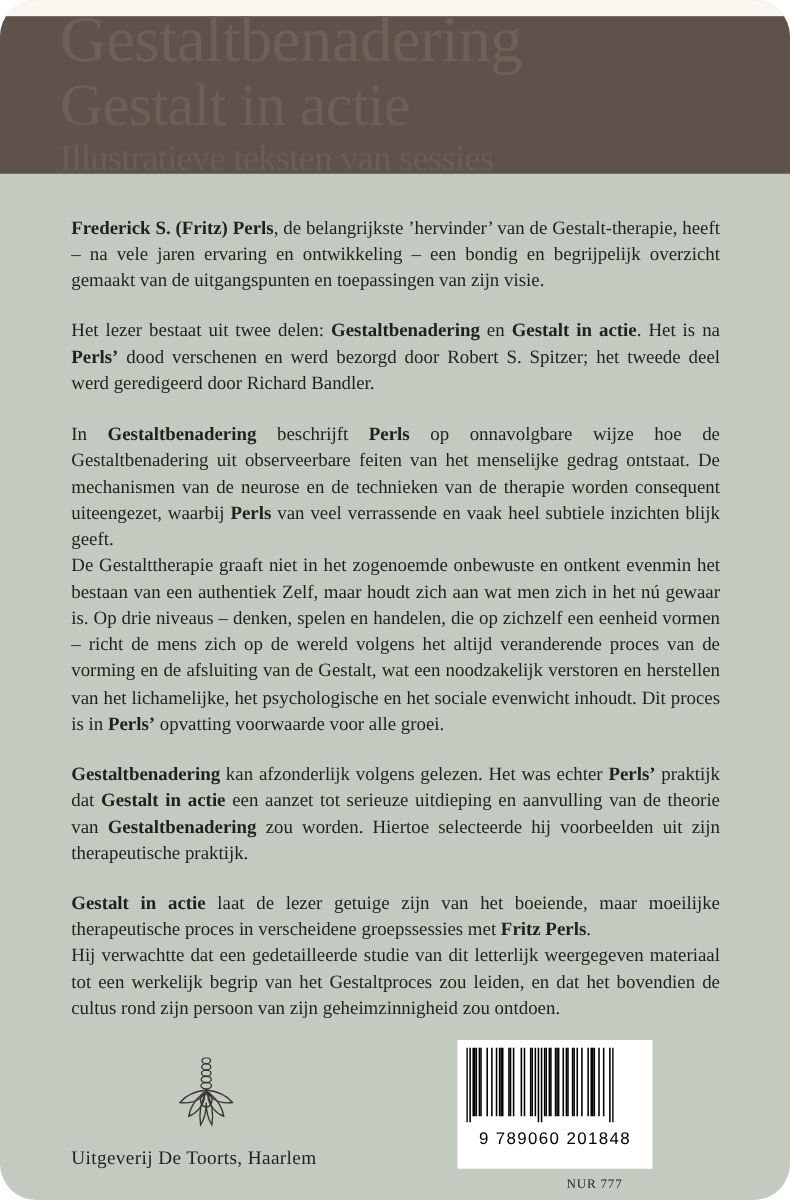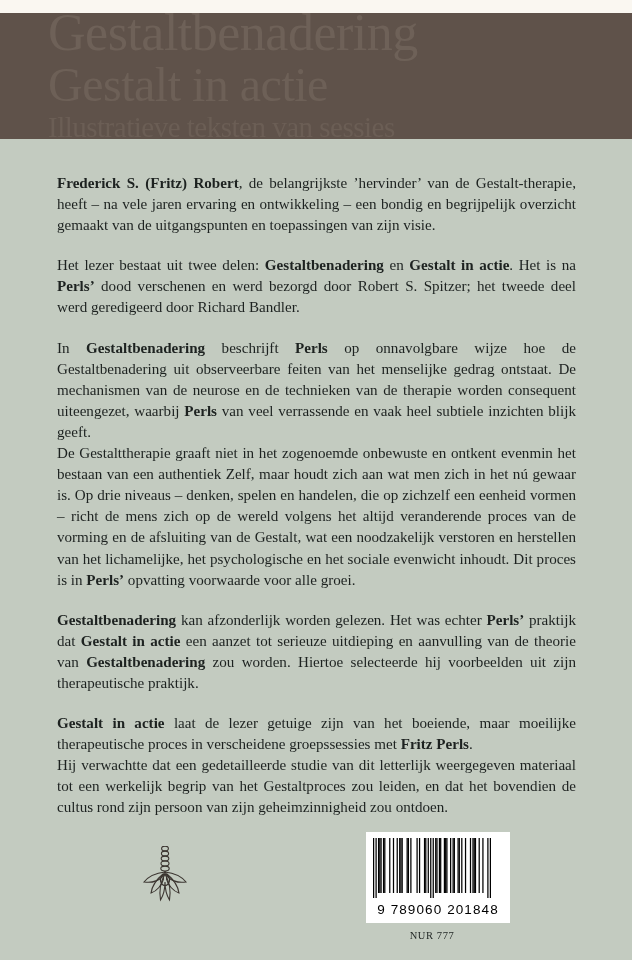--- a/index.html
+++ b/index.html
@@ -13,20 +13,21 @@
     overflow: hidden;
     font-family: "Liberation Serif", "DejaVu Serif", serif;
   }
 
   #cover {
     position: relative;
     width: 632px;
     height: 960px;
     background: #c3cbc0;
     overflow: hidden;
+    border-radius: 29px;
   }
 
   
   #top-strip {
     position: absolute;
     left: 0; top: 0;
     width: 632px;
     height: 13px;
     background: #faf7f1;
   }
@@ -110,42 +111,42 @@
     white-space: nowrap;
   }
 
   
   #barcode-block {
     position: absolute;
     left: 366px;
     top: 832px;
   }
   #barcode-box {
-    width: 144px;
+    width: 156px;
     background: #ffffff;
-    padding: 6px 7px 5px 7px;
+    padding: 6px 7px 16px 7px;
     box-sizing: border-box;
   }
   #barcode-bars {
     height: 60px;
     width: 118px;
     margin: 0 auto;
   }
   #barcode-digits {
     font-family: "Liberation Sans", "DejaVu Sans", sans-serif;
     font-size: 13.5px;
     color: #000000;
     text-align: center;
     letter-spacing: 1.1px;
     line-height: 16px;
     white-space: nowrap;
   }
   #nur-code {
     margin-top: 7px;
-    text-align: center;
+    text-align: right;
     width: 132px;
     font-size: 10.5px;
     letter-spacing: 0.6px;
     color: #242a27;
   }
 </style>
 </head>
 <body>
 
 <div id="cover">
@@ -154,24 +155,24 @@
 
   <div id="header-band">
     <div id="header-inner">
       <div class="title-line" id="title-main">Gestaltbenadering</div>
       <div class="title-line" id="title-sub">Gestalt in actie</div>
       <div class="title-line" id="title-tag">Illustratieve teksten van sessies</div>
     </div>
   </div>
 
   <div id="blurb">
-      <p><b>Frederick S. (Fritz) Robert</b><span>, de belangrijkste ’hervinder’ van de Gestalt-therapie, heeft – na vele jaren ervaring en ontwikkeling – een bondig en begrijpelijk overzicht gemaakt van de uitgangspunten en toepassingen van zijn visie.</span></p>
+      <p><b>Frederick S. (Fritz) Perls</b><span>, de belangrijkste ’hervinder’ van de Gestalt-therapie, heeft – na vele jaren ervaring en ontwikkeling – een bondig en begrijpelijk overzicht gemaakt van de uitgangspunten en toepassingen van zijn visie.</span></p>
       <p><span>Het lezer bestaat uit twee delen: </span><b>Gestaltbenadering</b><span> en </span><b>Gestalt in actie</b><span>. Het is na </span><b>Perls’</b><span> dood verschenen en werd bezorgd door Robert S. Spitzer; het tweede deel werd geredigeerd door Richard Bandler.</span></p>
       <p><span>In </span><b>Gestaltbenadering</b><span> beschrijft </span><b>Perls</b><span> op onnavolgbare wijze hoe de Gestaltbenadering uit observeerbare feiten van het menselijke gedrag ontstaat. De mechanismen van de neurose en de technieken van de therapie worden consequent uiteengezet, waarbij </span><b>Perls</b><span> van veel verrassende en vaak heel subtiele inzichten blijk geeft.</span><br><span>De Gestalttherapie graaft niet in het zogenoemde onbewuste en ontkent evenmin het bestaan van een authentiek Zelf, maar houdt zich aan wat men zich in het nú gewaar is. Op drie niveaus – denken, spelen en handelen, die op zichzelf een eenheid vormen – richt de mens zich op de wereld volgens het altijd veranderende proces van de vorming en de afsluiting van de Gestalt, wat een noodzakelijk verstoren en herstellen van het lichamelijke, het psychologische en het sociale evenwicht inhoudt. Dit proces is in </span><b>Perls’</b><span> opvatting voorwaarde voor alle groei.</span></p>
-      <p><b>Gestaltbenadering</b><span> kan afzonderlijk worden gelezen. Het was echter </span><b>Perls’</b><span> praktijk dat </span><b>Gestalt in actie</b><span> een aanzet tot serieuze uitdieping en aanvulling van de theorie van </span><b>Gestaltbenadering</b><span> zou worden. Hiertoe selecteerde hij voorbeelden uit zijn therapeutische praktijk.</span></p>
+      <p><b>Gestaltbenadering</b><span> kan afzonderlijk volgens gelezen. Het was echter </span><b>Perls’</b><span> praktijk dat </span><b>Gestalt in actie</b><span> een aanzet tot serieuze uitdieping en aanvulling van de theorie van </span><b>Gestaltbenadering</b><span> zou worden. Hiertoe selecteerde hij voorbeelden uit zijn therapeutische praktijk.</span></p>
       <p><b>Gestalt in actie</b><span> laat de lezer getuige zijn van het boeiende, maar moeilijke therapeutische proces in verscheidene groepssessies met </span><b>Fritz Perls</b><span>.</span><br><span>Hij verwachtte dat een gedetailleerde studie van dit letterlijk weergegeven materiaal tot een werkelijk begrip van het Gestaltproces zou leiden, en dat het bovendien de cultus rond zijn persoon van zijn geheimzinnigheid zou ontdoen.</span></p>
     </div>
 
   <div id="publisher">
     <svg id="publisher-logo" width="46" height="62" viewBox="0 0 46 62">
       <g fill="none" stroke="#3b3530" stroke-width="1.1">
 
         <ellipse cx="23" cy="2.5" rx="3.4" ry="2.4"></ellipse>
         <ellipse cx="23" cy="7.5" rx="3.6" ry="2.4"></ellipse>
         <ellipse cx="23" cy="12.5" rx="3.8" ry="2.4"></ellipse>
@@ -179,20 +180,21 @@
         <ellipse cx="23" cy="22.6" rx="4.2" ry="2.5"></ellipse>
 
         <path d="M23 26 C14 27 6 31 2 36 C9 37 16 35 20 31 Z"></path>
         <path d="M23 26 C32 27 40 31 44 36 C37 37 30 35 26 31 Z"></path>
         <path d="M21 28 C15 33 10 40 9 47 C15 45 20 39 21.5 33 Z"></path>
         <path d="M25 28 C31 33 36 40 37 47 C31 45 26 39 24.5 33 Z"></path>
         <path d="M23 28 C19 35 17 45 18.5 54 C21 50 23 43 23 36 C23 43 25 50 27.5 54 C29 45 27 35 23 28 Z"></path>
         <ellipse cx="23" cy="34" rx="4.6" ry="5.6"></ellipse>
       </g>
     </svg>
+    <div id="publisher-name">Uitgeverij De Toorts, Haarlem</div>
   </div>
 
   <div id="barcode-block">
     <div id="barcode-box">
       <svg id="barcode-bars" viewBox="0 0 118 60" preserveAspectRatio="none">
           <rect x="0.000" y="0" width="1.242" height="60" fill="#000000"></rect>
           <rect x="2.484" y="0" width="1.242" height="60" fill="#000000"></rect>
           <rect x="4.968" y="0" width="1.242" height="55" fill="#000000"></rect>
           <rect x="6.211" y="0" width="1.242" height="55" fill="#000000"></rect>
           <rect x="7.453" y="0" width="1.242" height="55" fill="#000000"></rect>

